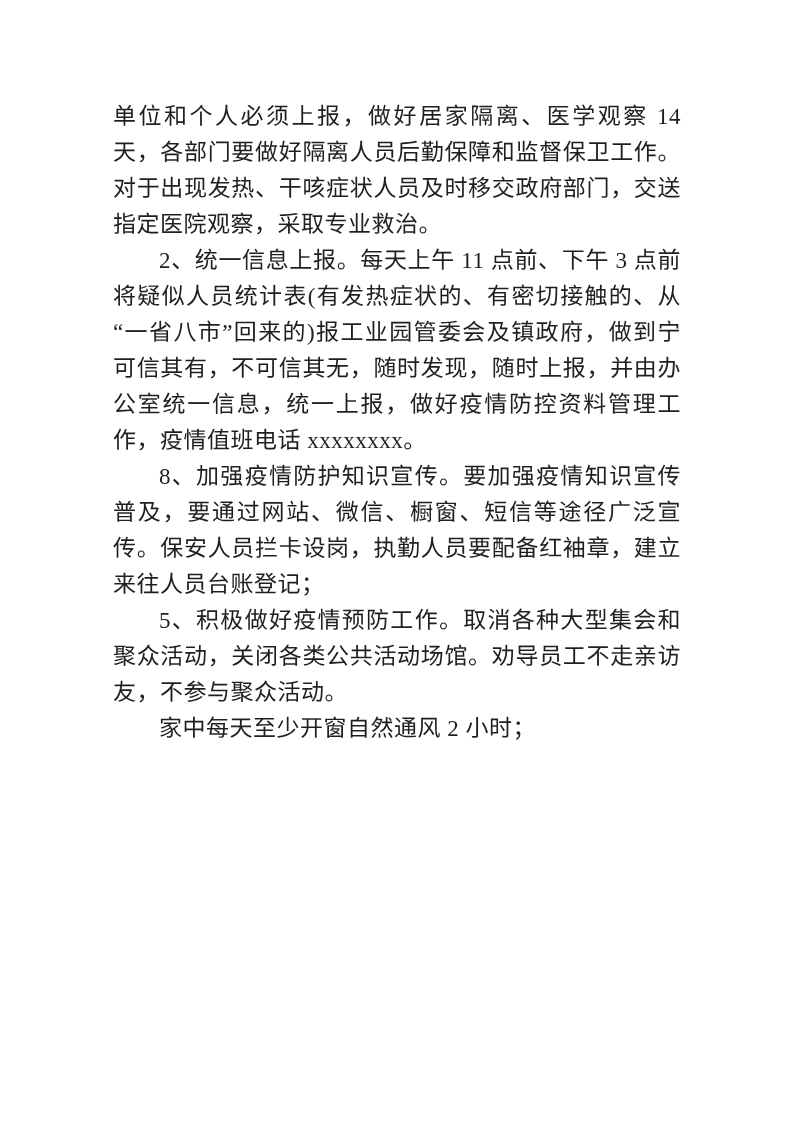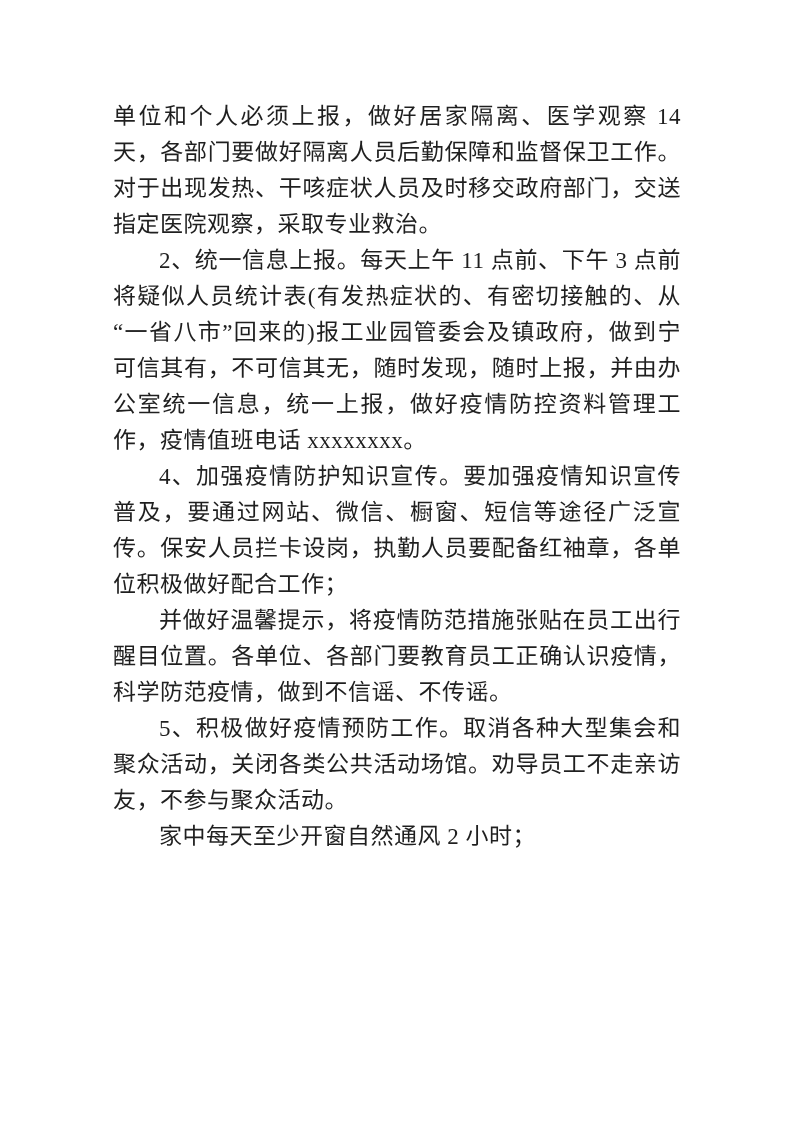--- a/index.html
+++ b/index.html
@@ -41,18 +41,17 @@
     font-weight: 400;
   }
 </style>
 </head>
 <body>
 
 <div class="page">
   <div class="content">
       <p class="para"><span class="run">单位和个人必须上报，做好居家隔离、医学观察 14 天，各部门要做好隔离人员后勤保障和监督保卫工作。对于出现发热、干咳症状人员及时移交政府部门，交送指定医院观察，采取专业救治。</span></p>
       <p class="para indent"><span class="run bold">2、统一信息上报。</span><span class="run">每天上午 11 点前、下午 3 点前将疑似人员统计表(有发热症状的、有密切接触的、从“一省八市”回来的)报工业园管委会及镇政府，做到宁可信其有，不可信其无，随时发现，随时上报，并由办公室统一信息，统一上报，做好疫情防控资料管理工作，疫情值班电话 xxxxxxxx。</span></p>
-      <p class="para indent"><span class="run bold">4、加强疫情防护知识宣传。</span><span class="run">要加强疫情知识宣传普及，要通过网站、微信、橱窗、短信等途径广泛宣传。保安人员拦卡设岗，执勤人员要配备红袖章，各单位积极做好配合工作；</span></p>
-      <p class="para indent"><span class="run">并做好温馨提示，将疫情防范措施张贴在员工出行醒目位置。各单位、各部门要教育员工正确认识疫情，科学防范疫情，做到不信谣、不传谣。</span></p>
+      <p class="para indent"><span class="run bold">8、加强疫情防护知识宣传。</span><span class="run">要加强疫情知识宣传普及，要通过网站、微信、橱窗、短信等途径广泛宣传。保安人员拦卡设岗，执勤人员要配备红袖章，建立来往人员台账登记；</span></p>
       <p class="para indent"><span class="run bold">5、积极做好疫情预防工作。</span><span class="run">取消各种大型集会和聚众活动，关闭各类公共活动场馆。劝导员工不走亲访友，不参与聚众活动。</span></p>
       <p class="para indent"><span class="run">家中每天至少开窗自然通风 2 小时；</span></p>
     </div>
 </div>
 
 </body></html>

